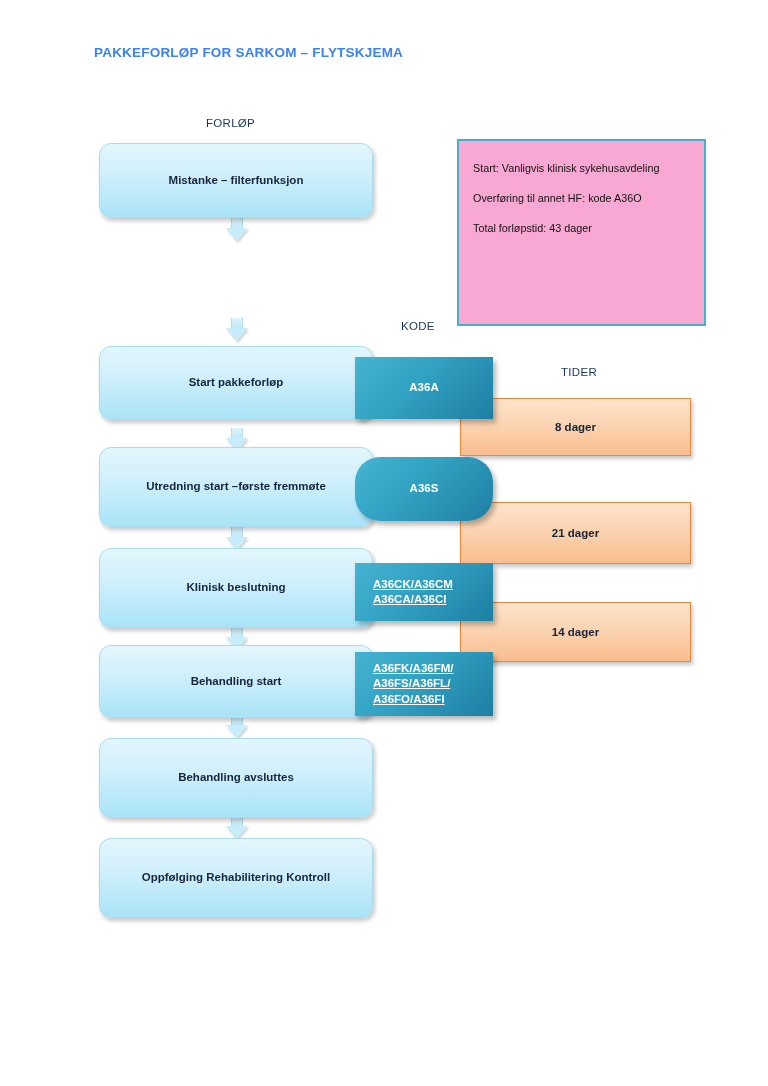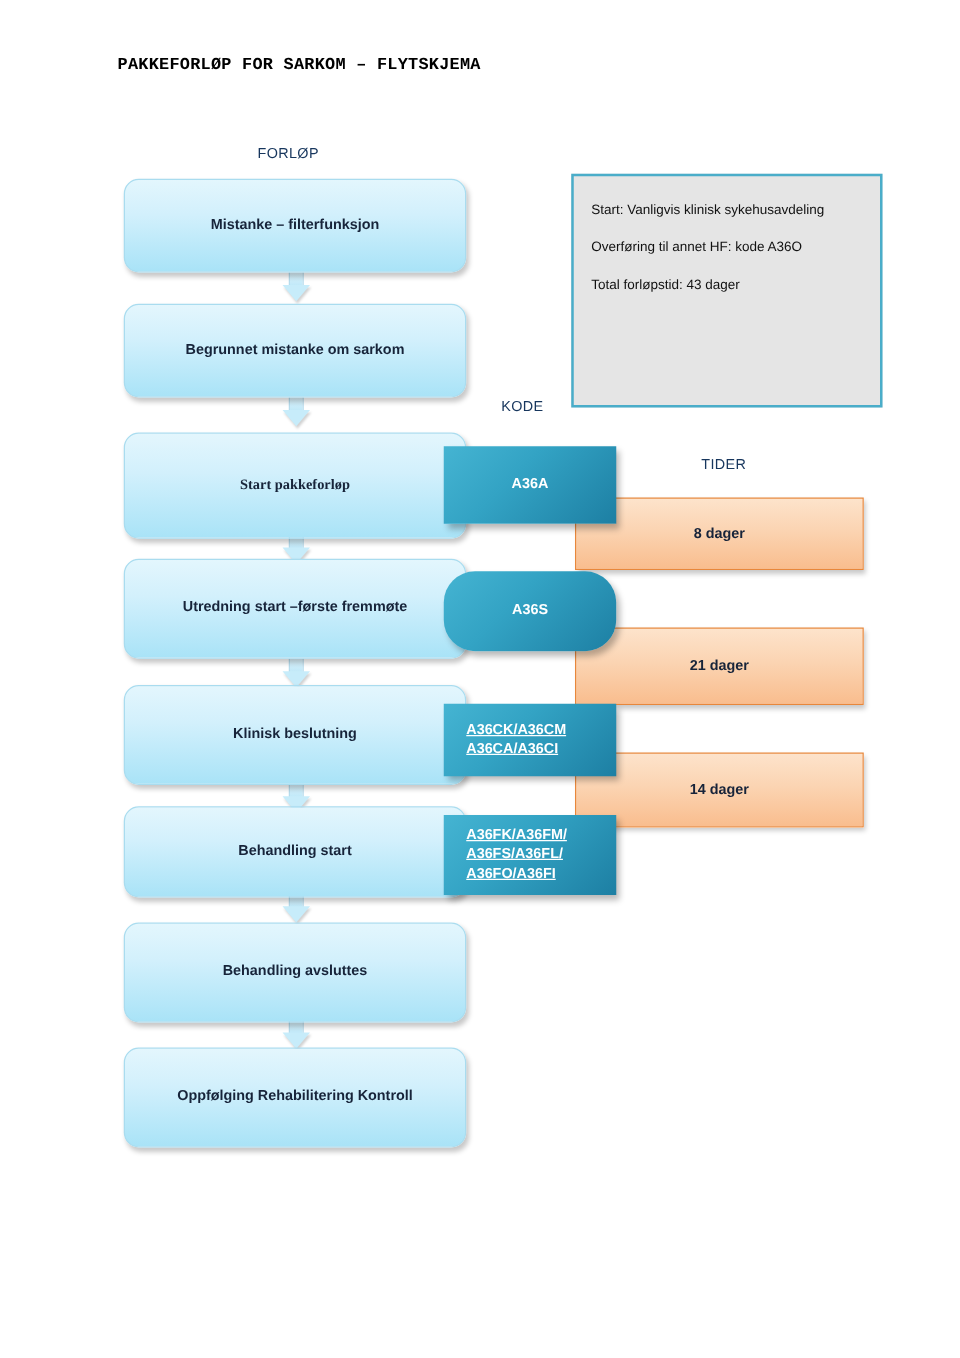--- a/index.html
+++ b/index.html
@@ -24,23 +24,22 @@
   }
 
   
   .doc-title {
     position: absolute;
     left: 94px;
     top: 45px;
     font-size: 13.5px;
     font-weight: bold;
     letter-spacing: 0.2px;
-    color: #000000;
+    color: #3b82f6;
     white-space: nowrap;
-    font-family: Liberation Mono, monospace;
   }
 
   
   .col-header {
     position: absolute;
     font-size: 11.5px;
     font-weight: normal;
     color: #17365d;
     letter-spacing: 0.3px;
     white-space: nowrap;
@@ -68,21 +67,21 @@
     font-size: 11.5px;
     font-weight: bold;
     color: #17243a;
     text-align: center;
     line-height: 1.55;
     padding: 0 14px;
   }
 
   .fb1 { top: 143px;  height: 75px; }
   .fb2 { top: 243px;  height: 75px; }
-  .fb3 { top: 346px;  height: 85px; font-family: Liberation Serif, serif; }
+  .fb3 { top: 346px;  height: 74px; }
   .fb4 { top: 447px;  height: 80px; }
   .fb5 { top: 548px;  height: 80px; }
   .fb6 { top: 645px;  height: 73px; }
   .fb7 { top: 738px;  height: 80px; }
   .fb8 { top: 838px;  height: 80px; }
 
   
   .connector {
     position: absolute;
     left: 226px;
@@ -168,21 +167,21 @@
   .tb2 { top: 502px; height: 62px; }
   .tb3 { top: 602px; height: 60px; }
 
   
   .info-box {
     position: absolute;
     left: 457px;
     top: 139px;
     width: 249px;
     height: 187px;
-    background: #e5e5e5;
+    background: #f9a8d4;
     border: 2.5px solid #4aadc9;
     box-sizing: border-box;
     padding: 20px 14px 0 14px;
     z-index: 5;
   }
   .info-box .info-line {
     font-size: 10.8px;
     color: #111111;
     line-height: 1.38;
     margin-bottom: 15px;
@@ -197,23 +196,20 @@
 
   <div class="doc-title">PAKKEFORLØP FOR SARKOM – FLYTSKJEMA</div>
 
   <div class="col-header forlop">FORLØP</div>
   <div class="col-header kode">KODE</div>
   <div class="col-header tider">TIDER</div>
 
   <div class="flow-box fb1">
     <span class="flow-label">Mistanke – filterfunksjon</span>
   </div>
-  <div class="flow-box fb2">
-    <span class="flow-label">Begrunnet mistanke om sarkom</span>
-  </div>
   <div class="flow-box fb3">
     <span class="flow-label">Start pakkeforløp</span>
   </div>
   <div class="flow-box fb4">
     <span class="flow-label">Utredning start –første fremmøte</span>
   </div>
   <div class="flow-box fb5">
     <span class="flow-label">Klinisk beslutning</span>
   </div>
   <div class="flow-box fb6">

